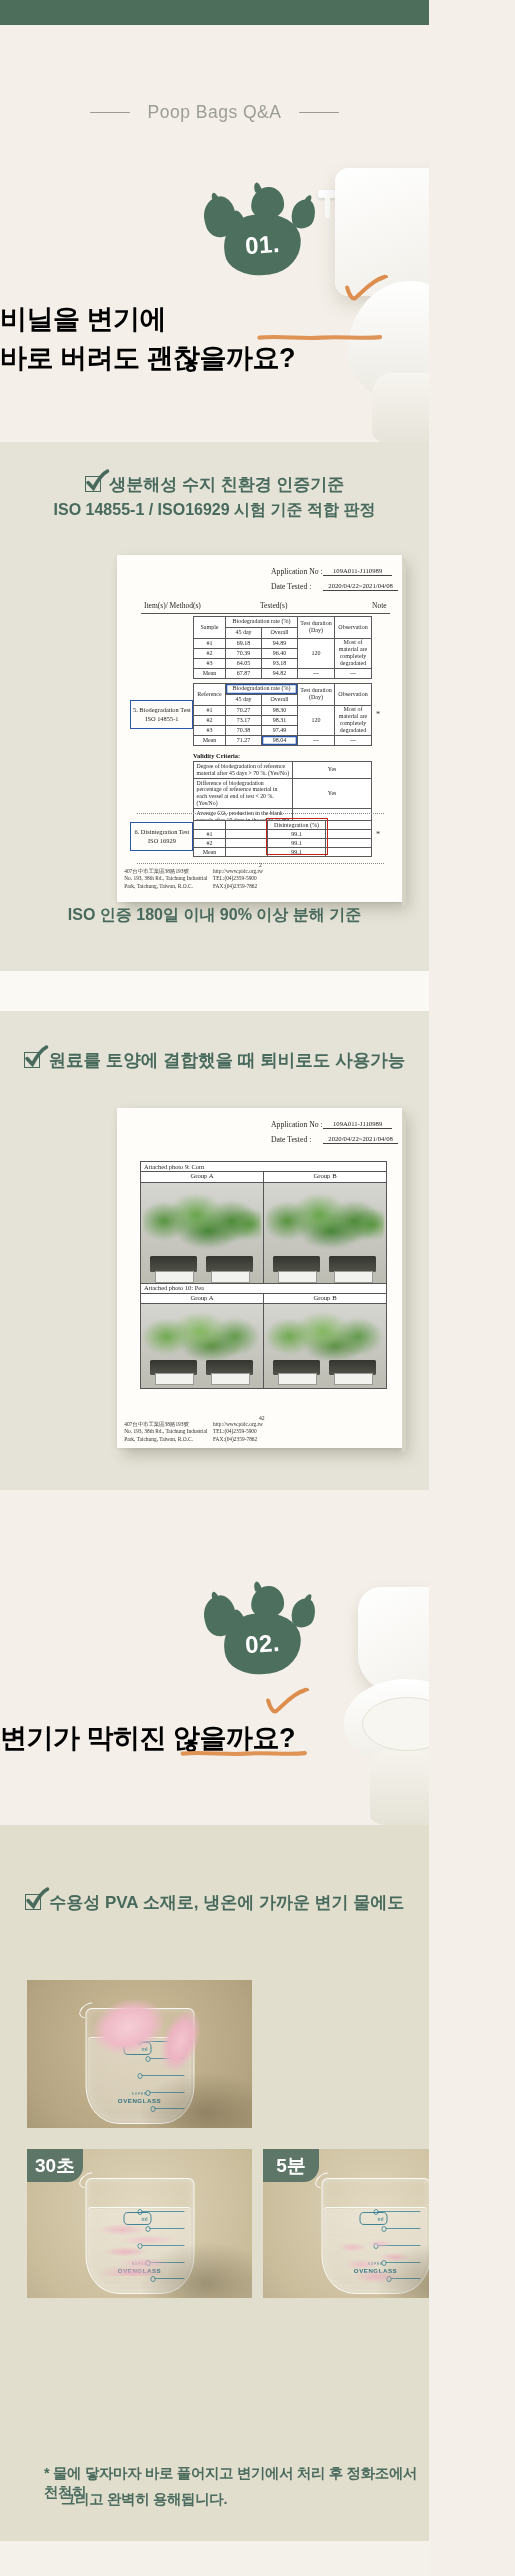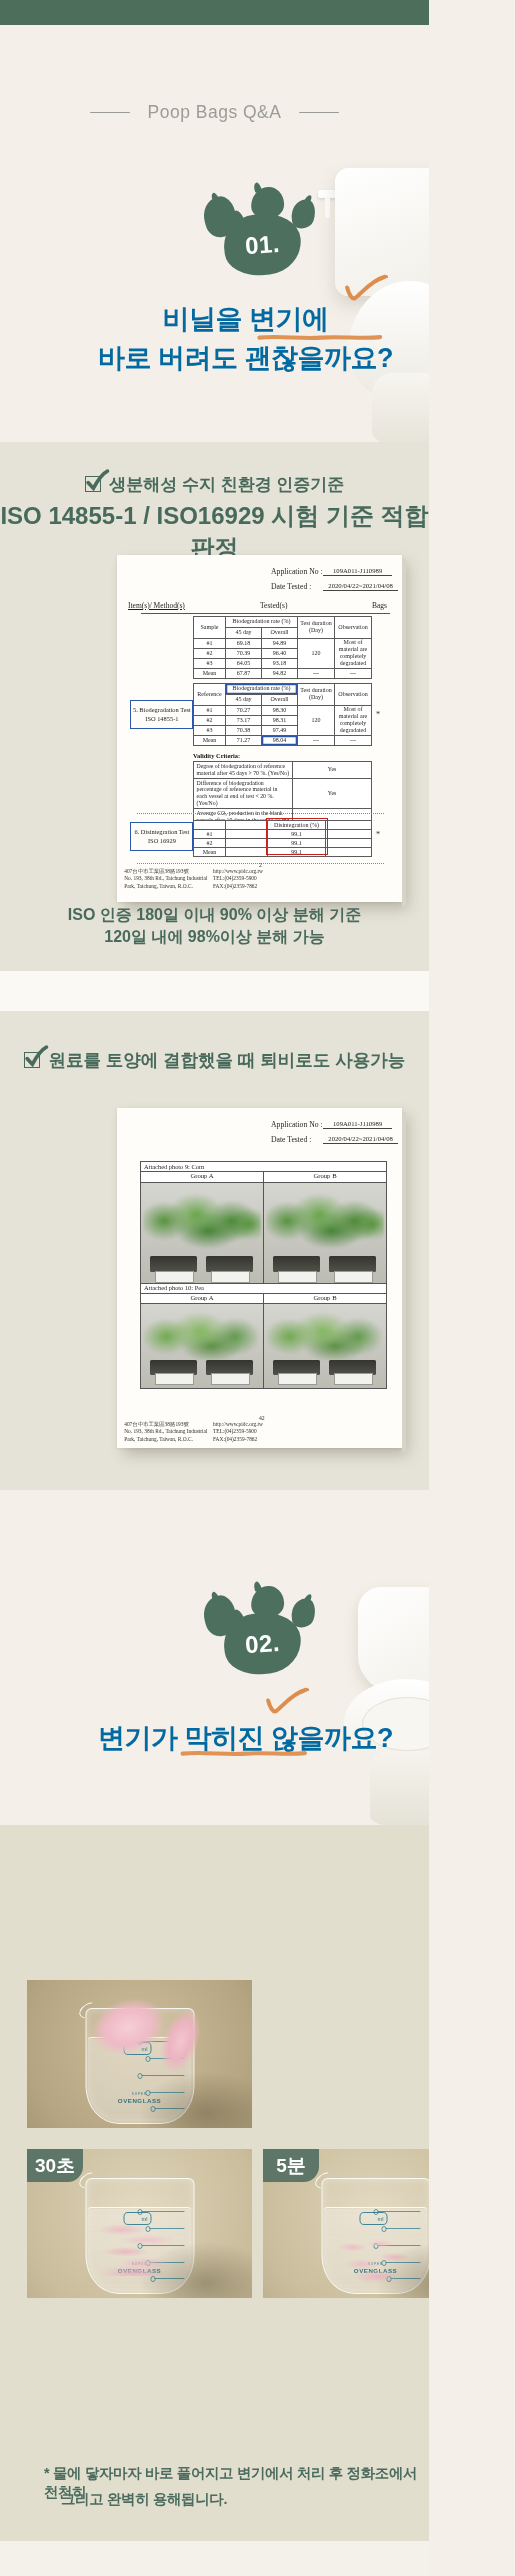--- a/index.html
+++ b/index.html
@@ -31,21 +31,21 @@
   .paw .toe-l{left:0;top:10.3px;width:32px;height:40px;border-radius:60% 40% 55% 45%/55% 45% 60% 40%;transform:rotate(-16deg);}
   .paw .toe-l::before{content:'';position:absolute;left:13.4px;top:-5.2px;width:7.2px;height:11.3px;background:#4d6f5e;border-radius:60% 40% 50% 50%/80% 80% 20% 20%;transform:rotate(-12deg);}
   .paw .toe-c{left:47px;top:0;width:33px;height:32px;border-radius:55% 45% 50% 50%/60% 55% 45% 40%;transform:rotate(-4deg);}
   .paw .toe-c::before{content:'';position:absolute;left:4.1px;top:-5.2px;width:6.7px;height:10.3px;background:#4d6f5e;border-radius:60% 40% 50% 50%/80% 80% 20% 20%;transform:rotate(-14deg);}
   .paw .toe-r{left:88px;top:12.4px;width:23px;height:30px;border-radius:55% 45% 60% 40%/50% 60% 40% 50%;transform:rotate(16deg);}
   .paw .toe-r::before{content:'';position:absolute;left:9.3px;top:-4.6px;width:6.2px;height:9.3px;background:#4d6f5e;border-radius:60% 40% 50% 50%/80% 80% 20% 20%;transform:rotate(10deg);}
   .paw .num{position:absolute;left:19.6px;top:27px;width:77px;height:61px;display:flex;align-items:center;justify-content:center;
     color:#fff;font-size:24px;font-weight:700;transform:rotate(-4deg);letter-spacing:0.5px;}
 
   
-  .q-line{position:absolute;left:0;width:100%;text-align:center;color:#0369a1;font-weight:700;font-size:27px;letter-spacing:-0.5px;margin-left:31px;}
+  .q-line{position:absolute;left:0;width:100%;color:#000000;font-weight:700;font-size:27px;letter-spacing:-0.5px;}
   .svg-abs{position:absolute;}
 
   
   .toilet1{position:absolute;right:0;top:139px;width:111px;height:278px;}
   .t-tank{position:absolute;left:16.5px;top:4.1px;width:118px;height:128px;background:linear-gradient(160deg,#ffffff,#f0eee7);border-radius:13.4px;box-shadow:0 8.2px 17.5px rgba(120,110,90,.22);}
   .t-handle{position:absolute;left:0;top:26px;width:20.6px;height:7.7px;background:#fff;border-radius:2.1px;box-shadow:0 1.5px 3.1px rgba(0,0,0,.12);}
   .t-handle::after{content:'';position:absolute;left:7.2px;top:6.2px;width:4.6px;height:21.6px;background:#fdfdfb;border-radius:2.1px;}
   .t-bowl{position:absolute;left:30px;top:117px;width:124px;height:121px;background:linear-gradient(180deg,#ffffff,#ebe9e1);border-radius:50% 50% 45% 45%/58% 58% 42% 42%;}
   .t-pedestal{position:absolute;left:54px;top:209px;width:85px;height:72px;background:linear-gradient(180deg,#f7f5ef,#e6e3d9);border-radius:22% 22% 30% 30%/30% 30% 18% 18%;}
 
@@ -224,32 +224,32 @@
   </section>
 
   <section id="s-cert1">
     <div class="check-heading" style="top:31px;font-size:17px;">
       <span class="cbx">
         <svg viewBox="0 0 46 44">
             <path d="M6 26 C10 30 13 34 16 37 C23 24 33 9 43 4" fill="none" stroke="#486a5c" stroke-width="7" stroke-linecap="round"></path>
           </svg>
       </span><span>생분해성 수지 친환경 인증기준</span>
     </div>
-    <div class="check-heading" style="top:58px;font-size:24px;">ISO 14855-1 / ISO16929 시험 기준 적합 판정</div>
+    <div class="check-heading" style="top:58px;font-size:16px;">ISO 14855-1 / ISO16929 시험 기준 적합 판정</div>
 
     <div class="doc" id="doc1" style="top:113px;height:347px;">
       <div class="dlabel" style="left:154px;top:12.4px;">Application No :</div>
       <div class="dval" style="left:206px;top:12.4px;width:63px;">109A011-J110989</div>
       <div class="dlabel" style="left:154px;top:27px;">Date Tested :</div>
       <div class="dval" style="left:206px;top:27px;width:69px;">2020/04/22~2021/04/08</div>
 
       <div class="dcols">
-        <span style="left:11px;top:46px;text-decoration:underline;">Item(s)/ Method(s)</span>
+        <span style="left:27px;top:46px;">Item(s)/ Method(s)</span>
         <span style="left:143px;top:46px;">Tested(s)</span>
-        <span style="left:255px;top:46px;">Bags</span>
+        <span style="left:255px;top:46px;">Note</span>
       </div>
       <div class="drule" style="top:58px;"></div>
 
       <table class="ct" style="left:76px;top:61px;width:178px;">
         <colgroup>
             <col style="width:32px">
             <col style="width:36px">
             <col style="width:36px">
             <col style="width:37px">
             <col style="width:37px">
@@ -419,21 +419,20 @@
       </div>
       <div class="dfoot" style="left:96px;top:313px;">
         <div>http://www.pidc.org.tw</div>
         <div>TEL:(04)2359-5900</div>
         <div>FAX:(04)2359-7862</div>
       </div>
       <div class="pagenum" style="left:142px;top:307px;">2</div>
     </div>
 
     <div class="cap" style="top:463px;">ISO 인증 180일 이내 90% 이상 분해 기준</div>
-    <div class="cap" style="top:485px;">120일 내에 98%이상 분해 가능</div>
   </section>
 
   <section id="band-white"></section>
 
   <section id="s-cert2">
     <div class="check-heading" style="top:37px;font-size:17.5px;">
       <span class="cbx">
         <svg viewBox="0 0 46 44">
             <path d="M6 26 C10 30 13 34 16 37 C23 24 33 9 43 4" fill="none" stroke="#486a5c" stroke-width="7" stroke-linecap="round"></path>
           </svg>
@@ -530,20 +529,27 @@
     </svg>
 
     <div class="q-line" style="top:230px;">변기가 막히진 않을까요?</div>
 
     <svg class="svg-abs" style="left:180px;top:259px;" width="128" height="8.2" viewBox="0 0 248 16">
       <path d="M4 9 C45 5 88 12 128 9 C168 6 208 12 243 8" fill="none" stroke="#dd8e4e" stroke-width="8" stroke-linecap="round" opacity=".95"></path>
     </svg>
   </section>
 
   <section id="s-dissolve">
+    <div class="check-heading" style="top:66px;font-size:17px;">
+      <span class="cbx">
+        <svg viewBox="0 0 46 44">
+            <path d="M6 26 C10 30 13 34 16 37 C23 24 33 9 43 4" fill="none" stroke="#486a5c" stroke-width="7" stroke-linecap="round"></path>
+          </svg>
+      </span><span>수용성 PVA 소재로, 냉온에 가까운 변기 물에도</span>
+    </div>
 
     <div class="photo dark" style="left:27px;top:155px;height:148px;">
       <div class="beaker">
         <div class="glass"></div>
           <div class="water"></div>
         <div class="spout"></div>
         <div class="tick tk1"></div>
           <div class="tick tk2"></div>
           <div class="tick tk3"></div>
           <div class="tick tk4"></div>

